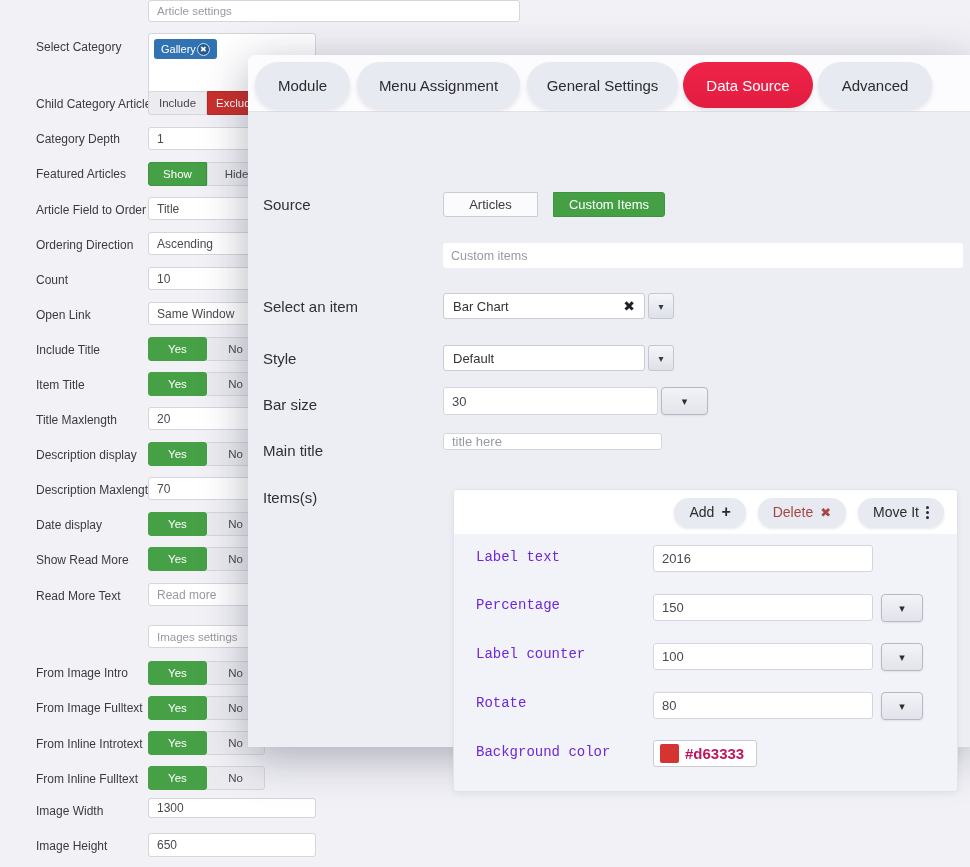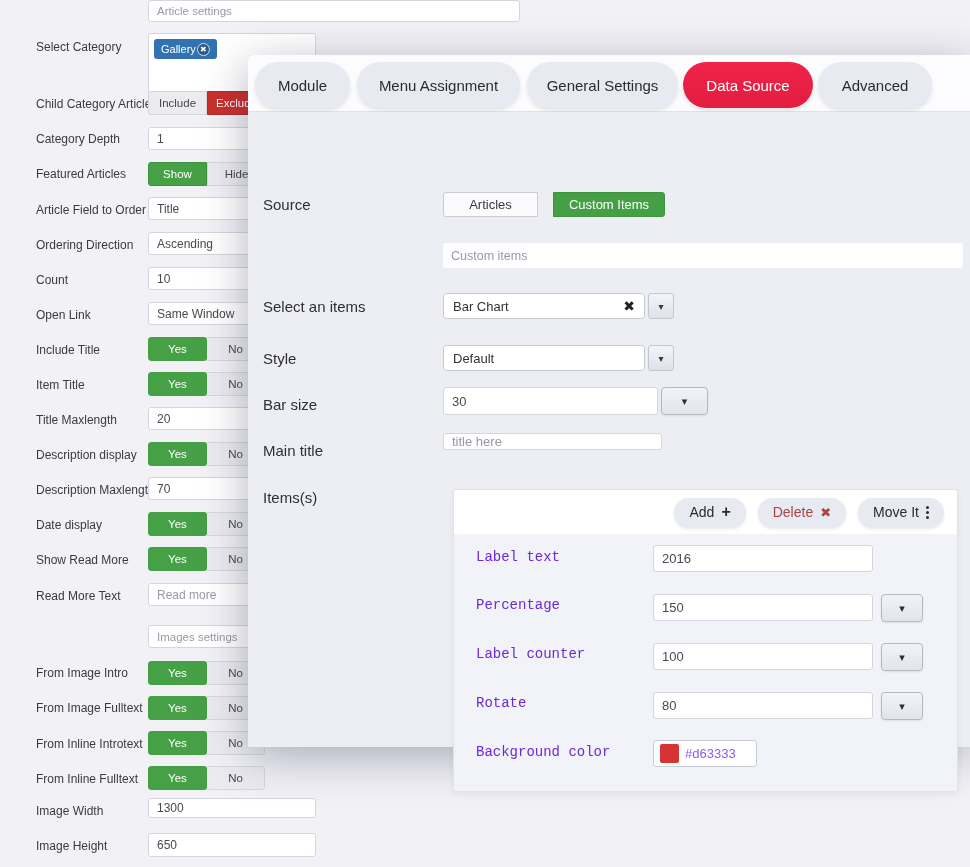--- a/index.html
+++ b/index.html
@@ -59,21 +59,21 @@
           box-shadow:0 2px 3px rgba(30,30,60,.10); cursor:pointer; }
   .ibtn.danger { color:#a94442; }
   .plus { font-weight:900; font-size:16px; line-height:1; }
   .xicon { font-weight:900; font-size:13px; line-height:1; }
   .dots { display:flex; flex-direction:column; gap:2px; }
   .dots i { width:3px; height:3px; border-radius:50%; background:#2b2b2f; }
   .iblbl { position:absolute; font-size:14px; color:#6d28d9; white-space:nowrap;font-family:Liberation Mono, monospace; }
   .cwrap { position:absolute; background:#fff; border:1px solid #c9ccd4; border-radius:3px;
            display:flex; align-items:center; padding:0 6px; gap:6px; }
   .swatch { width:19px; height:19px; border-radius:2px; }
-  .cval { font-size:13px; color:#8b5cf6; }
+  .cval { font-size:15px; color:#be185d;font-weight:bold; }
 </style>
 </head>
 <body>
 
 <div class="screen">
 
   <div>
 
     <input class="fld" style="left: 148px; top: 0px; width: 372px; height: 22px; font-size: 11.5px;" placeholder="Article settings">
 
@@ -191,21 +191,21 @@
     </div>
 
     <div class="mbody">
 
       <div class="mlbl" style="left:15px; top:84px;">Source</div>
       <div class="srcbtn src-articles" style="left:195px; top:80px; width:95px;text-align:right;">Articles</div>
       <div class="srcbtn src-custom" style="left:305px; top:80px; width:112px;">Custom Items</div>
 
       <input class="fld" style="left: 195px; top: 131px; width: 520px; height: 25px; font-size: 12.5px; border: none; border-radius: 3px;" placeholder="Custom items">
 
-      <div class="mlbl" style="left:15px; top:186px;">Select an items</div>
+      <div class="mlbl" style="left:15px; top:186px;">Select an item</div>
       <div class="combo" style="left:195px; top:181px; width:202px; height:26px;">
         <span>Bar Chart</span>
         <span class="clear">✖</span>
       </div>
       <div class="ddsm" style="left:400px; top:181px;">
         <span>▾</span>
       </div>
 
       <div class="mlbl" style="left:15px; top:238px;">Style</div>
       <div class="combo" style="left:195px; top:233px; width:202px; height:26px;">

